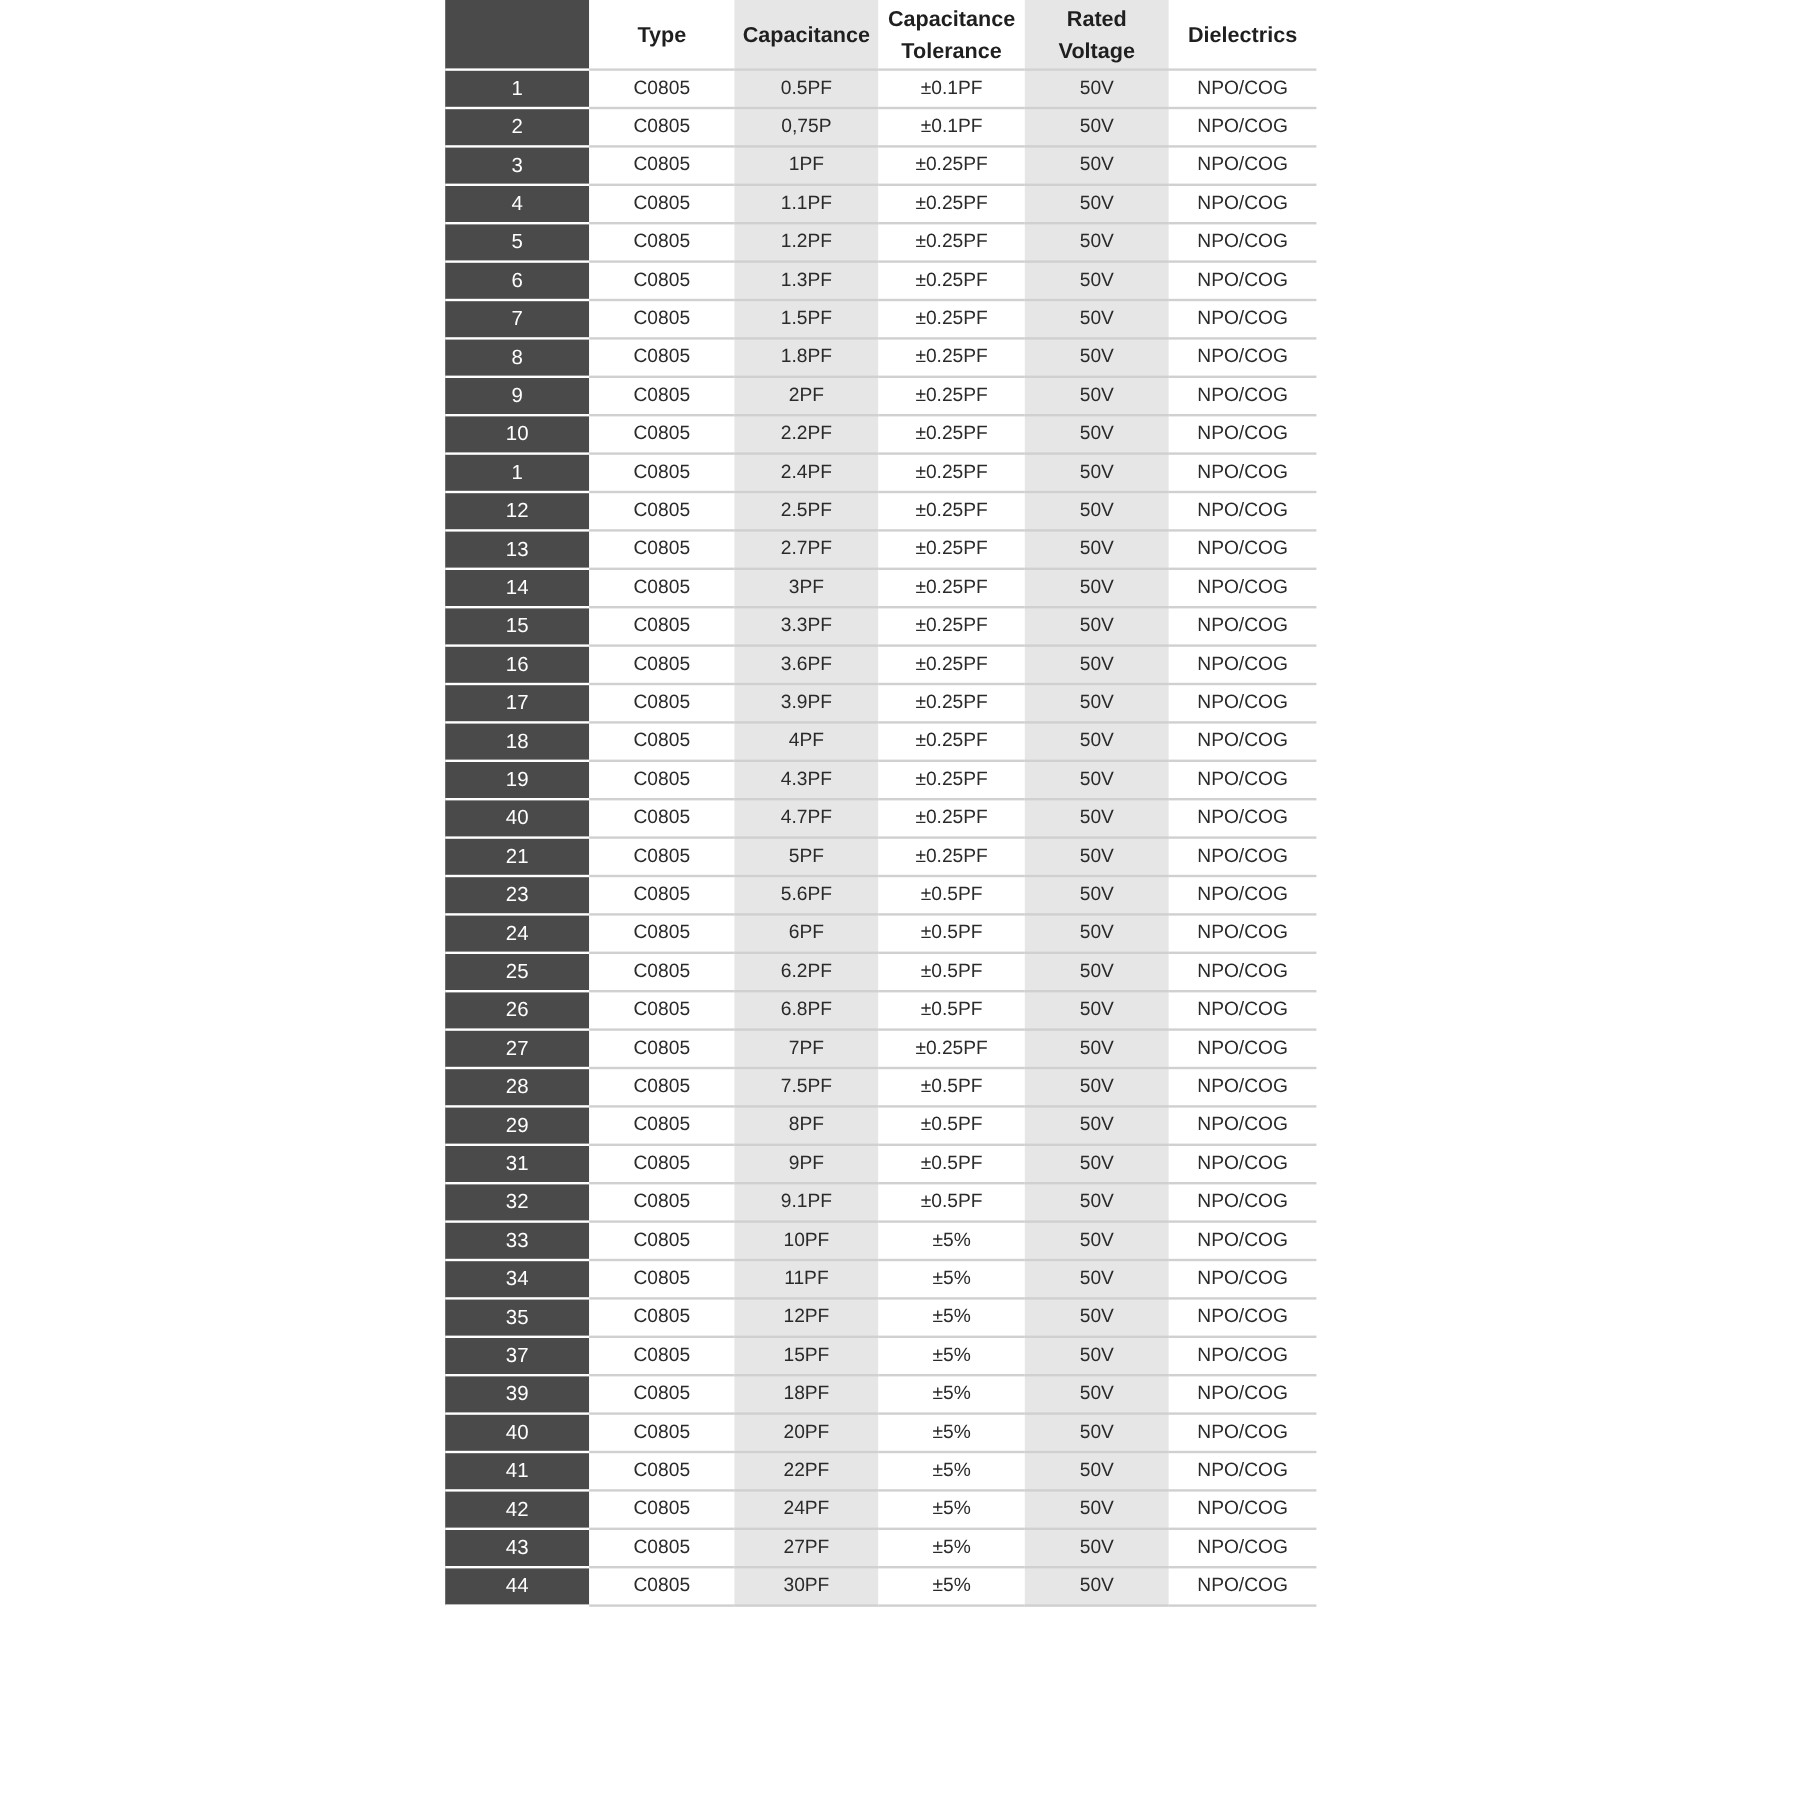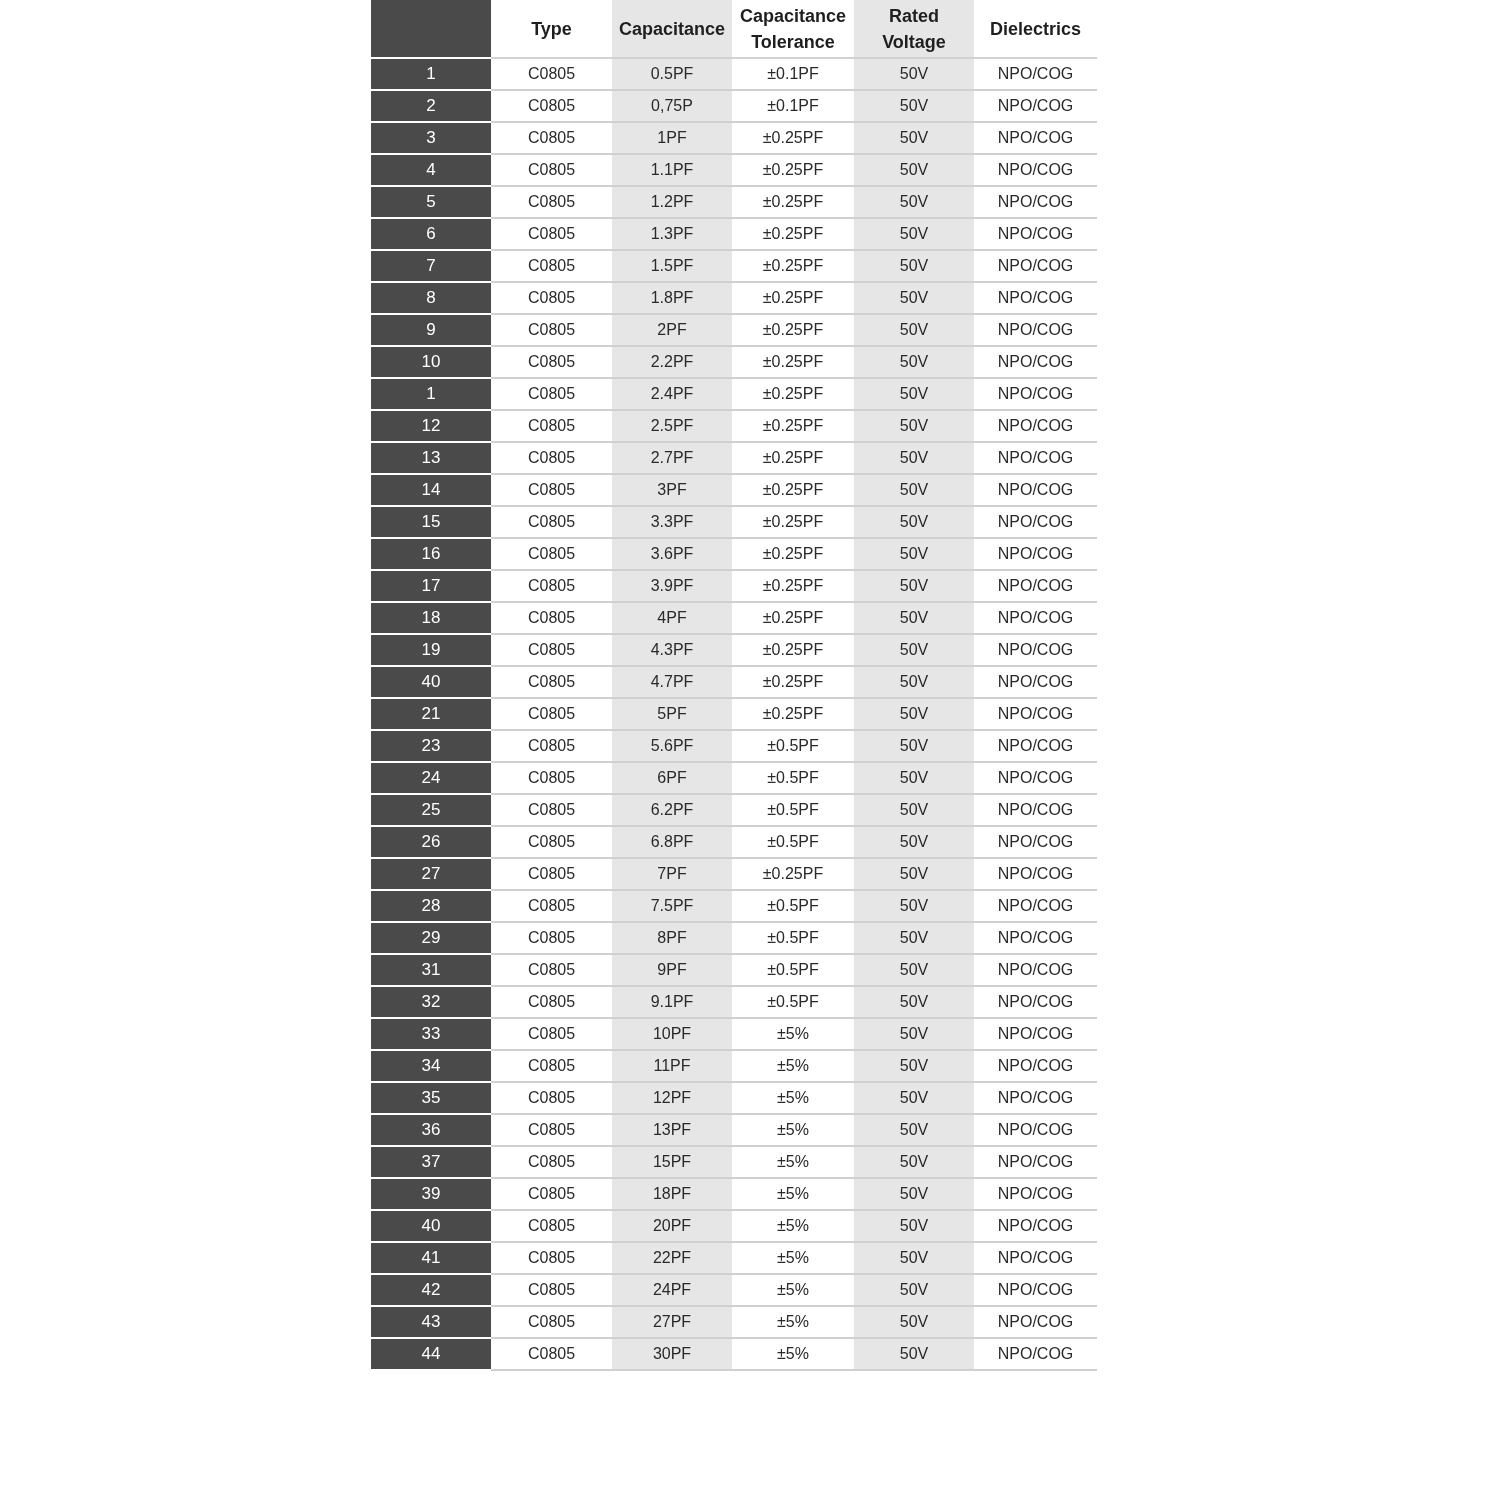--- a/index.html
+++ b/index.html
@@ -299,28 +299,20 @@
         </tr>
         <tr>
           <td class="idx">35</td>
           <td class="plain">C0805</td>
           <td class="shade">12PF</td>
           <td class="plain">±5%</td>
           <td class="shade">50V</td>
           <td class="plain">NPO/COG</td>
         </tr>
         <tr>
-          <td class="idx">36</td>
-          <td class="plain">C0805</td>
-          <td class="shade">13PF</td>
-          <td class="plain">±5%</td>
-          <td class="shade">50V</td>
-          <td class="plain">NPO/COG</td>
-        </tr>
-        <tr>
           <td class="idx">37</td>
           <td class="plain">C0805</td>
           <td class="shade">15PF</td>
           <td class="plain">±5%</td>
           <td class="shade">50V</td>
           <td class="plain">NPO/COG</td>
         </tr>
         <tr>
           <td class="idx">39</td>
           <td class="plain">C0805</td>

